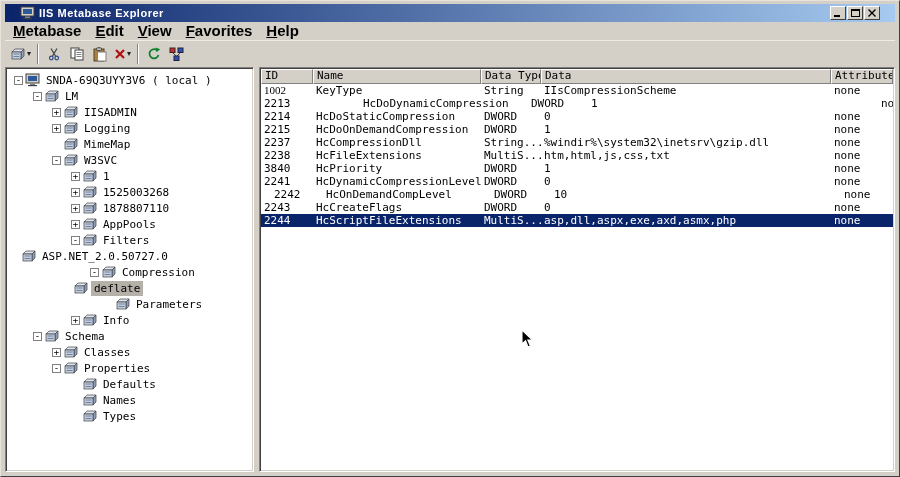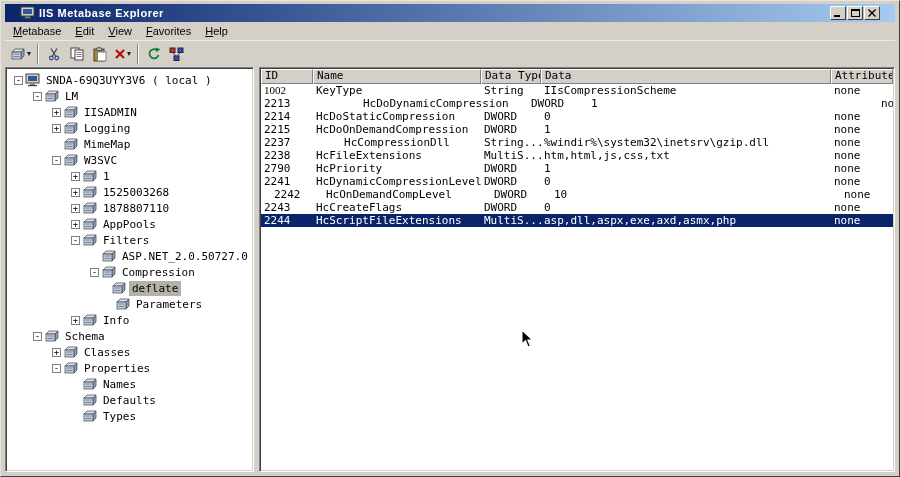--- a/index.html
+++ b/index.html
@@ -28,21 +28,21 @@
     font-family:"Liberation Sans", sans-serif; letter-spacing:0.5px; }
   .controls { display:flex; gap:1px; }
   .controls button {
     width:16px; height:14px; background:#d4d0c8;
     border:1px solid; border-color:#fff #404040 #404040 #fff;
     display:flex; align-items:center; justify-content:center; padding:0; cursor:default;
   }
 
   
   .menubar { height:18px; flex:0 0 18px; display:flex; align-items:center;
-    font-size:11px; font-weight:normal; padding-left:1px; }
+    font-size:15px; font-weight:bold; padding-left:1px; }
   .menu-item { padding:2px 7px 3px 7px; }
 
   
   .toolbar { height:27px; flex:0 0 27px; display:flex; align-items:center;
     padding-left:2px; border-top:1px solid #f0ece4; }
   .tb-btn { height:22px; min-width:23px; display:flex; align-items:center; justify-content:center;
     background:transparent; border:1px solid transparent; padding:0 2px; gap:1px; }
   .tb-sep { width:2px; height:20px; border-left:1px solid #808080; border-right:1px solid #fff; margin:0 3px; }
   .dd { font-size:8px; color:#202020; line-height:8px; }
 
@@ -354,49 +354,49 @@
             <svg width="16" height="13" viewBox="0 0 16 13">
               <polygon points="2,4 11,4 14,1 5,1" fill="#dce4f0" stroke="#404040" stroke-width="0.7"></polygon>
               <polygon points="11,4 14,1 14,8 11,11" fill="#8fa0bc" stroke="#404040" stroke-width="0.7"></polygon>
               <rect x="2" y="4" width="9" height="7" fill="#c2cee0" stroke="#404040" stroke-width="0.7"></rect>
               <line x1="3.5" y1="6" x2="9.5" y2="6" stroke="#6a7a96" stroke-width="0.9"></line>
               <line x1="3.5" y1="8.5" x2="9.5" y2="8.5" stroke="#6a7a96" stroke-width="0.9"></line>
             </svg>
           </span>
           <span class="node-label">Filters</span>
         </div>
+        <div class="tree-row" style="">
+          <span class="exp-slot"></span>
+          <span class="node-icon">
+            <svg width="16" height="13" viewBox="0 0 16 13">
+              <polygon points="2,4 11,4 14,1 5,1" fill="#dce4f0" stroke="#404040" stroke-width="0.7"></polygon>
+              <polygon points="11,4 14,1 14,8 11,11" fill="#8fa0bc" stroke="#404040" stroke-width="0.7"></polygon>
+              <rect x="2" y="4" width="9" height="7" fill="#c2cee0" stroke="#404040" stroke-width="0.7"></rect>
+              <line x1="3.5" y1="6" x2="9.5" y2="6" stroke="#6a7a96" stroke-width="0.9"></line>
+              <line x1="3.5" y1="8.5" x2="9.5" y2="8.5" stroke="#6a7a96" stroke-width="0.9"></line>
+            </svg>
+          </span>
+          <span class="node-label">ASP.NET_2.0.50727.0</span>
+        </div>
         <div class="tree-row" style="padding-left: 80px;">
-          <span class="exp-slot"></span>
-          <span class="node-icon">
-            <svg width="16" height="13" viewBox="0 0 16 13">
-              <polygon points="2,4 11,4 14,1 5,1" fill="#dce4f0" stroke="#404040" stroke-width="0.7"></polygon>
-              <polygon points="11,4 14,1 14,8 11,11" fill="#8fa0bc" stroke="#404040" stroke-width="0.7"></polygon>
-              <rect x="2" y="4" width="9" height="7" fill="#c2cee0" stroke="#404040" stroke-width="0.7"></rect>
-              <line x1="3.5" y1="6" x2="9.5" y2="6" stroke="#6a7a96" stroke-width="0.9"></line>
-              <line x1="3.5" y1="8.5" x2="9.5" y2="8.5" stroke="#6a7a96" stroke-width="0.9"></line>
-            </svg>
-          </span>
-          <span class="node-label">ASP.NET_2.0.50727.0</span>
-        </div>
-        <div class="tree-row" style="padding-left: 80px;">
           <span class="exp-slot">
             <span class="expander">-</span>
           </span>
           <span class="node-icon">
             <svg width="16" height="13" viewBox="0 0 16 13">
               <polygon points="2,4 11,4 14,1 5,1" fill="#dce4f0" stroke="#404040" stroke-width="0.7"></polygon>
               <polygon points="11,4 14,1 14,8 11,11" fill="#8fa0bc" stroke="#404040" stroke-width="0.7"></polygon>
               <rect x="2" y="4" width="9" height="7" fill="#c2cee0" stroke="#404040" stroke-width="0.7"></rect>
               <line x1="3.5" y1="6" x2="9.5" y2="6" stroke="#6a7a96" stroke-width="0.9"></line>
               <line x1="3.5" y1="8.5" x2="9.5" y2="8.5" stroke="#6a7a96" stroke-width="0.9"></line>
             </svg>
           </span>
           <span class="node-label">Compression</span>
         </div>
-        <div class="tree-row" style="padding-left: 90px;">
+        <div class="tree-row" style="padding-left: 52px;">
           <span class="exp-slot"></span>
           <span class="node-icon">
             <svg width="16" height="13" viewBox="0 0 16 13">
               <polygon points="2,4 11,4 14,1 5,1" fill="#dce4f0" stroke="#404040" stroke-width="0.7"></polygon>
               <polygon points="11,4 14,1 14,8 11,11" fill="#8fa0bc" stroke="#404040" stroke-width="0.7"></polygon>
               <rect x="2" y="4" width="9" height="7" fill="#c2cee0" stroke="#404040" stroke-width="0.7"></rect>
               <line x1="3.5" y1="6" x2="9.5" y2="6" stroke="#6a7a96" stroke-width="0.9"></line>
               <line x1="3.5" y1="8.5" x2="9.5" y2="8.5" stroke="#6a7a96" stroke-width="0.9"></line>
             </svg>
           </span>
@@ -479,34 +479,34 @@
           <span class="exp-slot"></span>
           <span class="node-icon">
             <svg width="16" height="13" viewBox="0 0 16 13">
               <polygon points="2,4 11,4 14,1 5,1" fill="#dce4f0" stroke="#404040" stroke-width="0.7"></polygon>
               <polygon points="11,4 14,1 14,8 11,11" fill="#8fa0bc" stroke="#404040" stroke-width="0.7"></polygon>
               <rect x="2" y="4" width="9" height="7" fill="#c2cee0" stroke="#404040" stroke-width="0.7"></rect>
               <line x1="3.5" y1="6" x2="9.5" y2="6" stroke="#6a7a96" stroke-width="0.9"></line>
               <line x1="3.5" y1="8.5" x2="9.5" y2="8.5" stroke="#6a7a96" stroke-width="0.9"></line>
             </svg>
           </span>
+          <span class="node-label">Defaults</span>
+        </div>
+        <div class="tree-row" style="padding-left: 61px;">
+          <span class="exp-slot"></span>
+          <span class="node-icon">
+            <svg width="16" height="13" viewBox="0 0 16 13">
+              <polygon points="2,4 11,4 14,1 5,1" fill="#dce4f0" stroke="#404040" stroke-width="0.7"></polygon>
+              <polygon points="11,4 14,1 14,8 11,11" fill="#8fa0bc" stroke="#404040" stroke-width="0.7"></polygon>
+              <rect x="2" y="4" width="9" height="7" fill="#c2cee0" stroke="#404040" stroke-width="0.7"></rect>
+              <line x1="3.5" y1="6" x2="9.5" y2="6" stroke="#6a7a96" stroke-width="0.9"></line>
+              <line x1="3.5" y1="8.5" x2="9.5" y2="8.5" stroke="#6a7a96" stroke-width="0.9"></line>
+            </svg>
+          </span>
           <span class="node-label">Names</span>
-        </div>
-        <div class="tree-row" style="padding-left: 61px;">
-          <span class="exp-slot"></span>
-          <span class="node-icon">
-            <svg width="16" height="13" viewBox="0 0 16 13">
-              <polygon points="2,4 11,4 14,1 5,1" fill="#dce4f0" stroke="#404040" stroke-width="0.7"></polygon>
-              <polygon points="11,4 14,1 14,8 11,11" fill="#8fa0bc" stroke="#404040" stroke-width="0.7"></polygon>
-              <rect x="2" y="4" width="9" height="7" fill="#c2cee0" stroke="#404040" stroke-width="0.7"></rect>
-              <line x1="3.5" y1="6" x2="9.5" y2="6" stroke="#6a7a96" stroke-width="0.9"></line>
-              <line x1="3.5" y1="8.5" x2="9.5" y2="8.5" stroke="#6a7a96" stroke-width="0.9"></line>
-            </svg>
-          </span>
-          <span class="node-label">Defaults</span>
         </div>
         <div class="tree-row" style="padding-left: 61px;">
           <span class="exp-slot"></span>
           <span class="node-icon">
             <svg width="16" height="13" viewBox="0 0 16 13">
               <polygon points="2,4 11,4 14,1 5,1" fill="#dce4f0" stroke="#404040" stroke-width="0.7"></polygon>
               <polygon points="11,4 14,1 14,8 11,11" fill="#8fa0bc" stroke="#404040" stroke-width="0.7"></polygon>
               <rect x="2" y="4" width="9" height="7" fill="#c2cee0" stroke="#404040" stroke-width="0.7"></rect>
               <line x1="3.5" y1="6" x2="9.5" y2="6" stroke="#6a7a96" stroke-width="0.9"></line>
               <line x1="3.5" y1="8.5" x2="9.5" y2="8.5" stroke="#6a7a96" stroke-width="0.9"></line>
@@ -548,34 +548,34 @@
           </div>
           <div class="lrow">
             <div class="lcell" style="flex: 0 0 52px;">2215</div>
             <div class="lcell" style="flex: 0 0 168px;">HcDoOnDemandCompression</div>
             <div class="lcell" style="flex: 0 0 60px;">DWORD</div>
             <div class="lcell" style="flex: 0 0 290px;">1</div>
             <div class="lcell" style="flex: 1 1 0%;">none</div>
           </div>
           <div class="lrow">
             <div class="lcell" style="flex: 0 0 52px;">2237</div>
-            <div class="lcell" style="flex: 0 0 168px; text-align: center;">HcCompressionDll</div>
+            <div class="lcell" style="flex: 0 0 168px;">HcCompressionDll</div>
             <div class="lcell" style="flex: 0 0 60px;">String...</div>
             <div class="lcell" style="flex: 0 0 290px;">%windir%\system32\inetsrv\gzip.dll</div>
             <div class="lcell" style="flex: 1 1 0%;">none</div>
           </div>
           <div class="lrow">
             <div class="lcell" style="flex: 0 0 52px;">2238</div>
             <div class="lcell" style="flex: 0 0 168px;">HcFileExtensions</div>
             <div class="lcell" style="flex: 0 0 60px;">MultiS...</div>
             <div class="lcell" style="flex: 0 0 290px;">htm,html,js,css,txt</div>
             <div class="lcell" style="flex: 1 1 0%;">none</div>
           </div>
           <div class="lrow">
-            <div class="lcell" style="flex: 0 0 52px;">2790</div>
+            <div class="lcell" style="flex: 0 0 52px;">3840</div>
             <div class="lcell" style="flex: 0 0 168px;">HcPriority</div>
             <div class="lcell" style="flex: 0 0 60px;">DWORD</div>
             <div class="lcell" style="flex: 0 0 290px;">1</div>
             <div class="lcell" style="flex: 1 1 0%;">none</div>
           </div>
           <div class="lrow">
             <div class="lcell" style="flex: 0 0 52px;">2241</div>
             <div class="lcell" style="flex: 0 0 168px;">HcDynamicCompressionLevel</div>
             <div class="lcell" style="flex: 0 0 60px;">DWORD</div>
             <div class="lcell" style="flex: 0 0 290px;">0</div>

